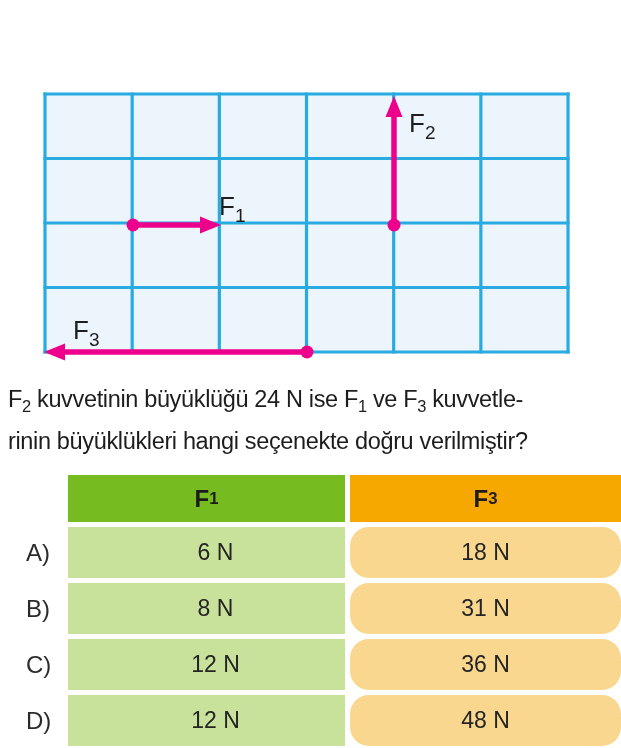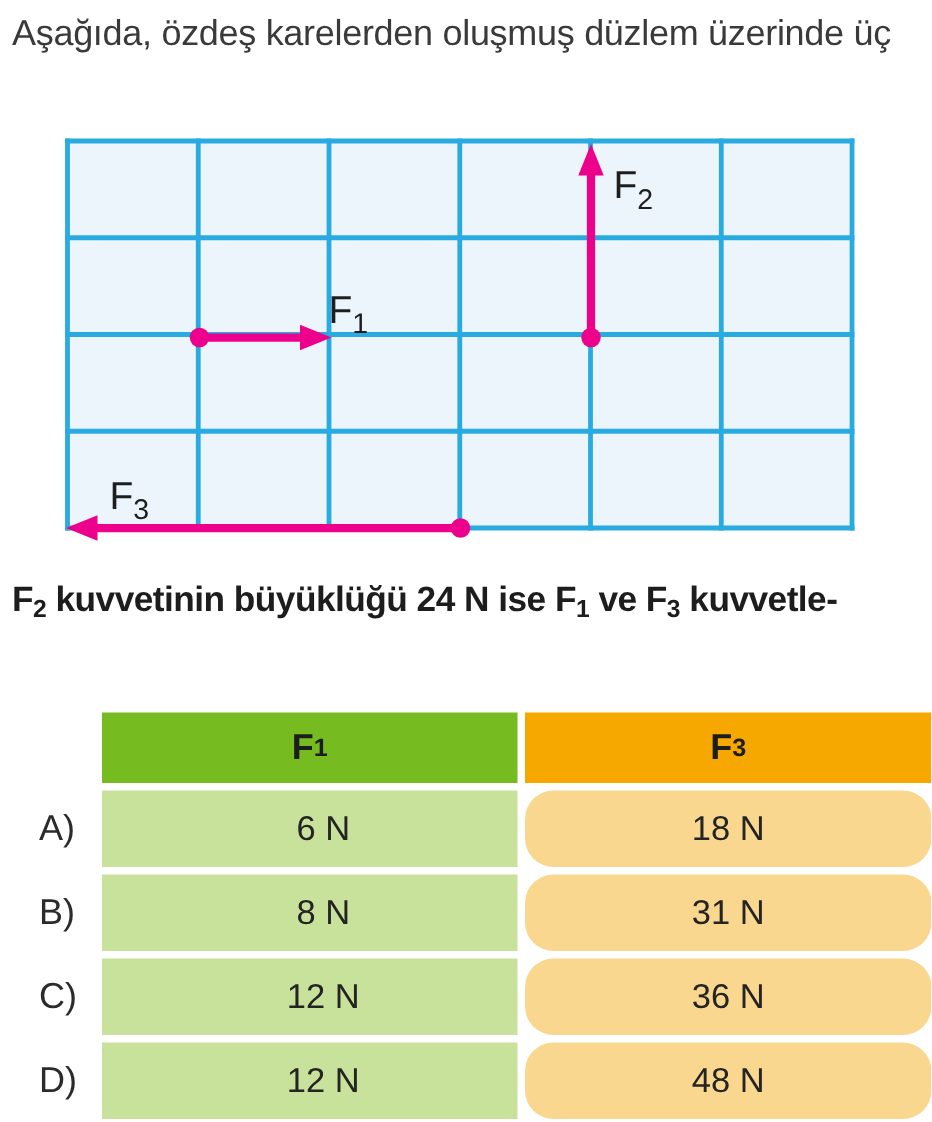--- a/index.html
+++ b/index.html
@@ -8,21 +8,21 @@
     font-family:"Liberation Sans","DejaVu Sans",sans-serif;
   }
   .intro{
     position:absolute;left:8px;top:6px;width:610px;
     font-size:24px;line-height:34px;color:#3a3a3a;letter-spacing:-0.2px;
   }
   .tline{white-space:nowrap;}
   .diagram{position:absolute;left:0;top:88px;width:621px;height:278px;}
   .question{
     position:absolute;left:8px;top:382px;width:612px;
-    font-size:23.5px;line-height:35px;font-weight:700;color:#1d1d1d;letter-spacing:-0.35px;
+    font-size:23.5px;line-height:35px;font-weight:400;color:#1d1d1d;letter-spacing:-0.35px;
   }
   .sub{font-size:0.7em;vertical-align:-0.28em;}
   .answer-table{
     position:absolute;left:0;top:475px;
     display:grid;
     grid-template-columns:63px 277px 271px;
     grid-template-rows:47px 51px 51px 51px 51px;
     gap:5px;
   }
   .letter-cell{
@@ -41,21 +41,20 @@
   }
   .val-f1{background:var(--cell_green);padding-left:18px;}
   .val-f3{background:var(--cell_orange);border-radius:19px;}
 </style>
 </head>
 <body>
 
 <div class="page">
 
   <div class="intro">
-      <div class="tline">Aşağıda, özdeş karelerden oluşmuş düzlem üzerinde üç</div>
     </div>
 
   <div class="diagram">
     <svg id="diagram-svg" width="621" height="278" viewBox="0 0 621 278" xmlns="http://www.w3.org/2000/svg">
         <rect x="45" y="6" width="523.02" height="258" fill="#EBF5FB"></rect>
         <g stroke="#29ABE2" stroke-width="3.2" stroke-linecap="square">
           <line x1="45" y1="6" x2="45" y2="264"></line>
           <line x1="132.17000000000002" y1="6" x2="132.17000000000002" y2="264"></line>
           <line x1="219.34" y1="6" x2="219.34" y2="264"></line>
           <line x1="306.51" y1="6" x2="306.51" y2="264"></line>
@@ -84,20 +83,21 @@
           <line x1="307" y1="264" x2="59" y2="264" stroke="#EC008C" stroke-width="5.5"></line>
           <polygon points="44,264 65,255.5 65,272.5" fill="#EC008C"></polygon>
           <circle cx="307" cy="264" r="6.5" fill="#EC008C"></circle>
           <text x="73" y="251" fill="#1e1e1e" font-size="26" font-family="Liberation Sans, DejaVu Sans, sans-serif"><tspan>F</tspan><tspan font-size="19" dy="7">3</tspan></text>
         </g>
       </svg>
   </div>
 
   <div class="question">
       <div class="tline"><span>F</span><span class="sub">2</span><span> kuvvetinin büyüklüğü 24 N ise F</span><span class="sub">1</span><span> ve F</span><span class="sub">3</span><span> kuvvetle-</span></div>
+      <div class="tline"><span>rinin büyüklükleri hangi seçenekte doğru verilmiştir?</span></div>
     </div>
 
   <div class="answer-table">
     <div class="letter-cell"></div>
     <div class="head-cell head-f1">
         <span>F</span>
         <span class="sub">1</span>
       </div>
     <div class="head-cell head-f3">
         <span>F</span>

